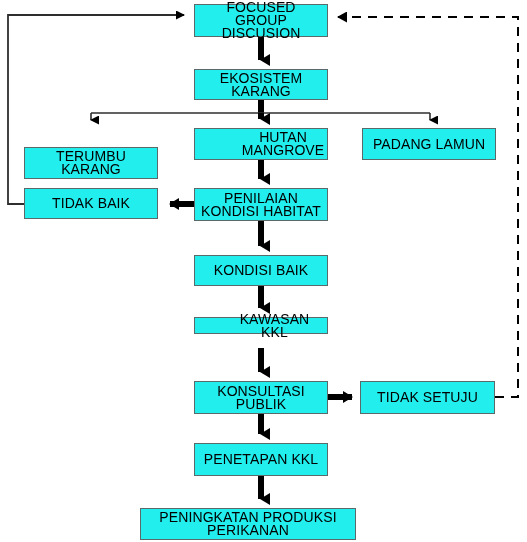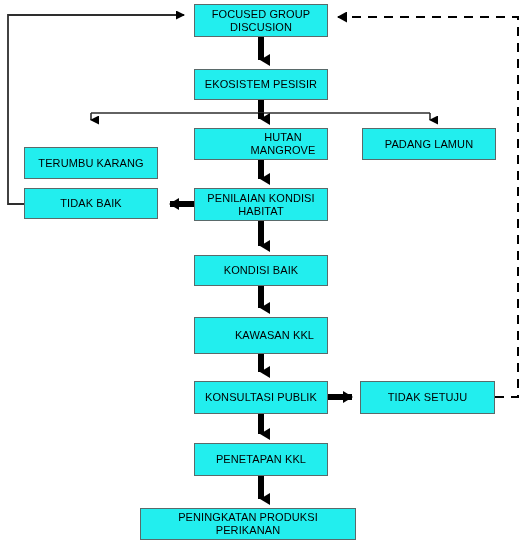--- a/index.html
+++ b/index.html
@@ -20,21 +20,21 @@
   .node {
     position: absolute;
     box-sizing: border-box;
     background: #22EEEE;
     border: 1px solid #5a6a6a;
     display: flex;
     align-items: center;
     justify-content: center;
     text-align: center;
     color: #000000;
-    font-size: 11px;
+    font-size: 14px;
     line-height: 13px;
     letter-spacing: 0.1px;
     font-family: "Liberation Sans", sans-serif;
     user-select: none;
   }
   .node span {
     display: block;
     padding: 0 4px;
   }
   svg.wires {
@@ -124,21 +124,21 @@
     <g>
       <line x1="261" y1="476" x2="261" y2="499" stroke="#000000" stroke-width="6" marker-end="url(#thickArrowDown)"></line>
     </g>
   </svg>
 
   <div class="node" style="left:194px;top:4px;width:134px;height:33px;">
     <span>FOCUSED GROUP DISCUSION</span>
   </div>
 
   <div class="node" style="left:194px;top:69px;width:134px;height:31px;">
-    <span>EKOSISTEM PESISIR</span>
+    <span>EKOSISTEM KARANG</span>
   </div>
 
   <div class="node" style="left:24px;top:128px;width:134px;height:32px;margin-top:19px;">
     <span>TERUMBU KARANG</span>
   </div>
 
   <div class="node" style="left:194px;top:128px;width:134px;height:32px;padding-left:44px;">
     <span>HUTAN MANGROVE</span>
   </div>
 
@@ -151,21 +151,21 @@
   </div>
 
   <div class="node" style="left:194px;top:188px;width:134px;height:33px;">
     <span>PENILAIAN KONDISI HABITAT</span>
   </div>
 
   <div class="node" style="left:194px;top:255px;width:134px;height:31px;">
     <span>KONDISI BAIK</span>
   </div>
 
-  <div class="node" style="left:194px;top:317px;width:134px;height:37px;padding-left:27px;">
+  <div class="node" style="left:194px;top:317px;width:134px;height:17px;padding-left:27px;">
     <span>KAWASAN KKL</span>
   </div>
 
   <div class="node" style="left:194px;top:381px;width:134px;height:33px;">
     <span>KONSULTASI PUBLIK</span>
   </div>
 
   <div class="node" style="left:360px;top:381px;width:135px;height:33px;">
     <span>TIDAK SETUJU</span>
   </div>

